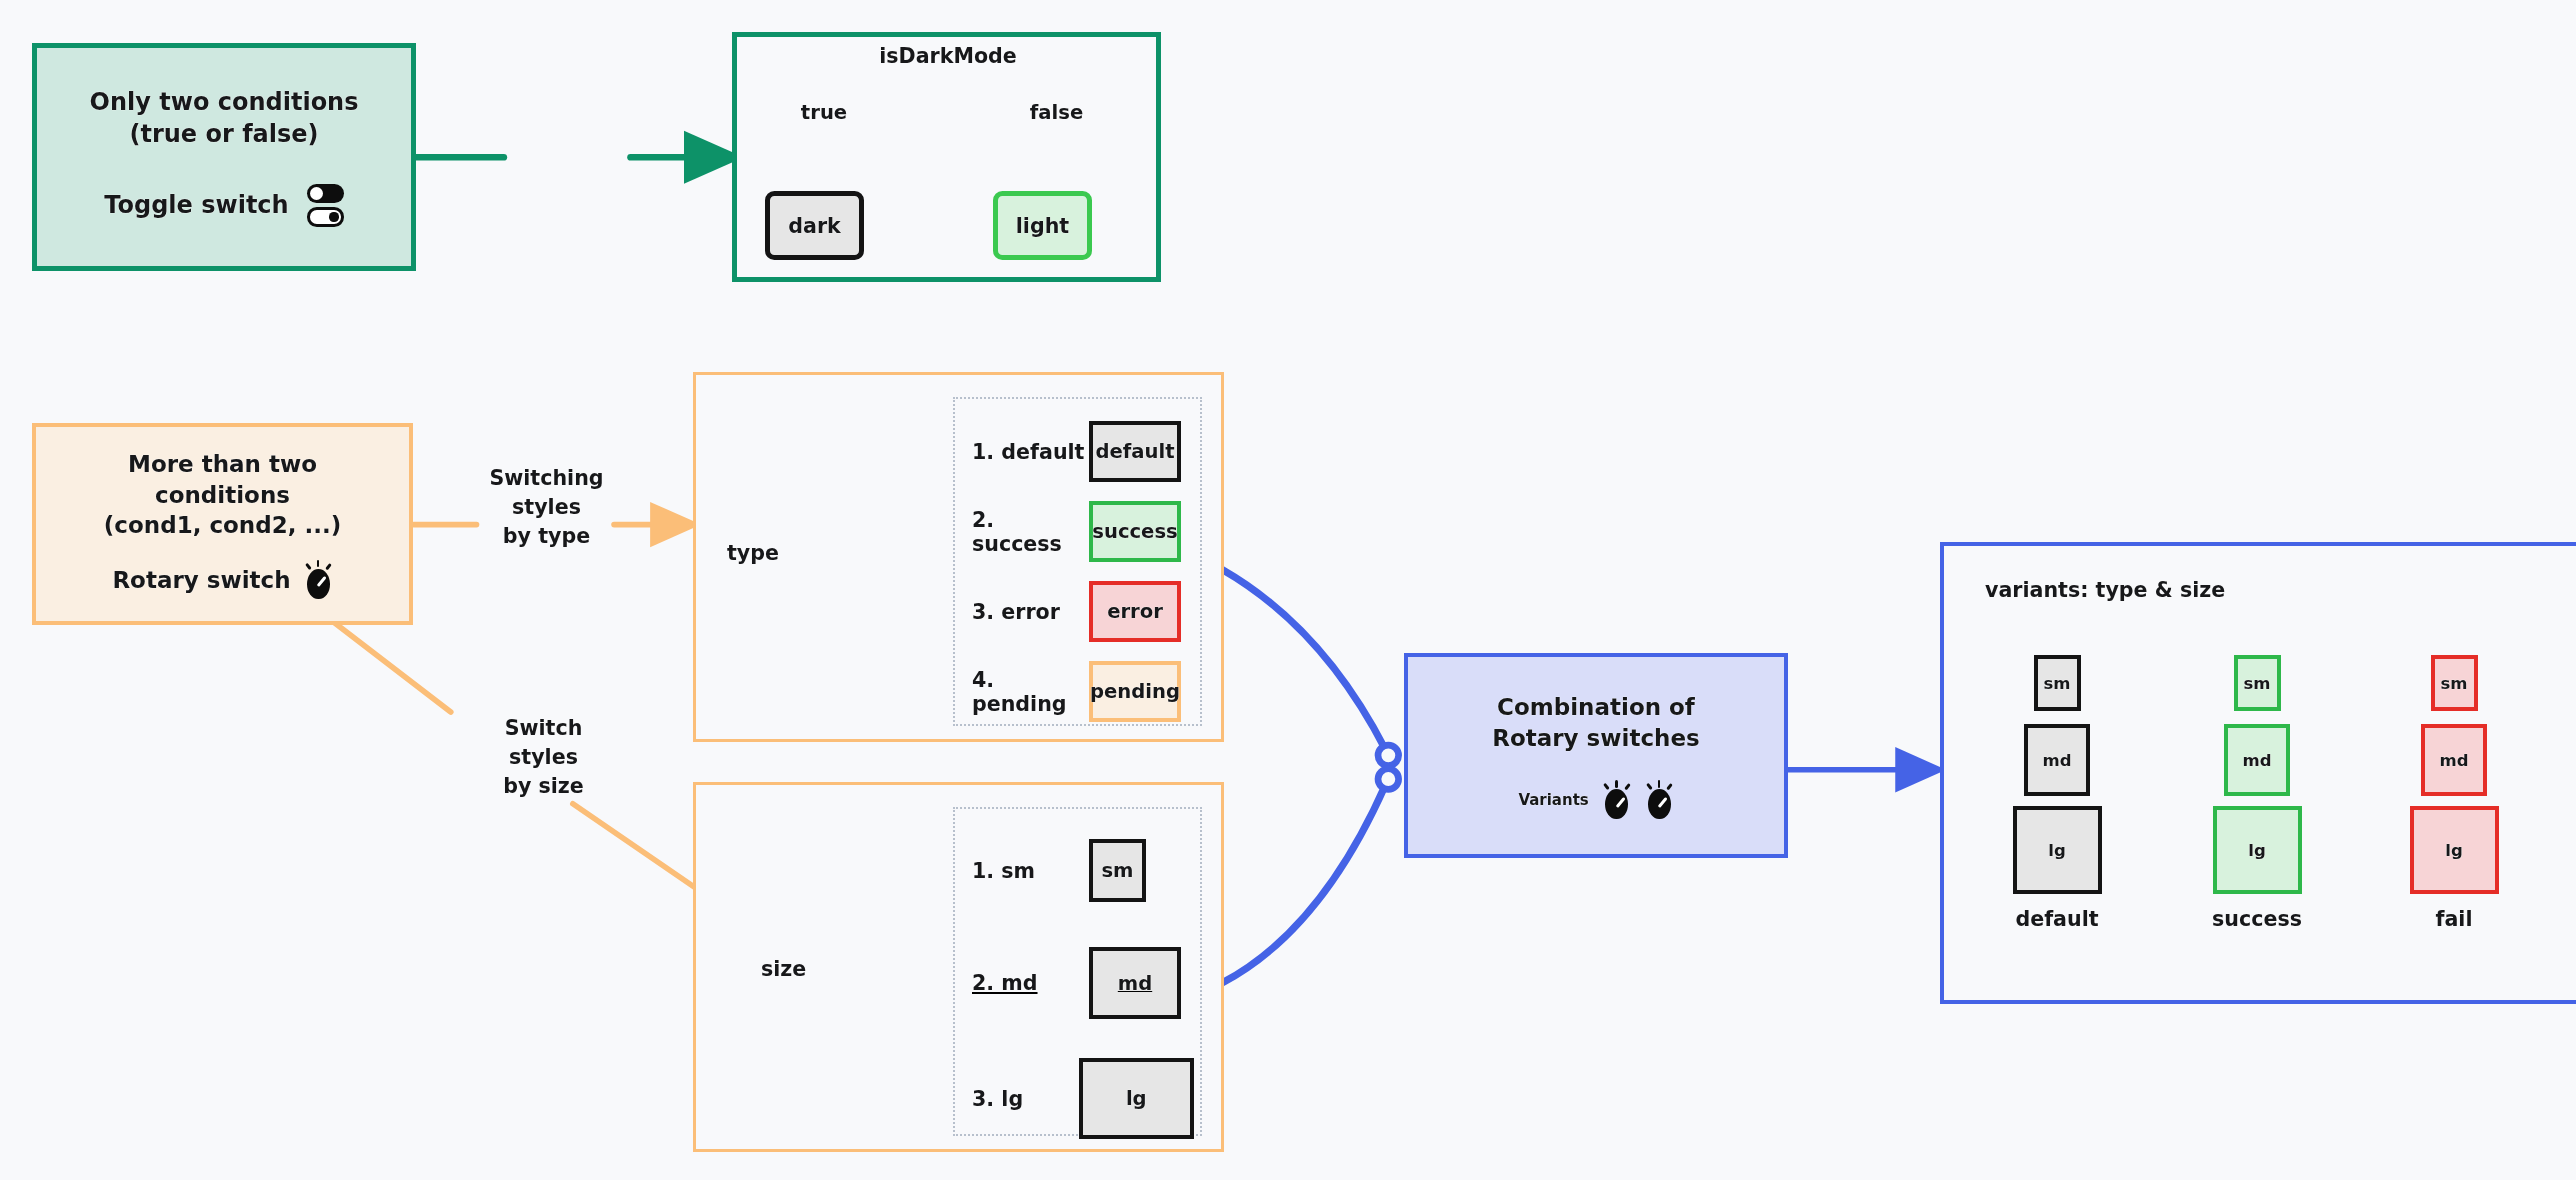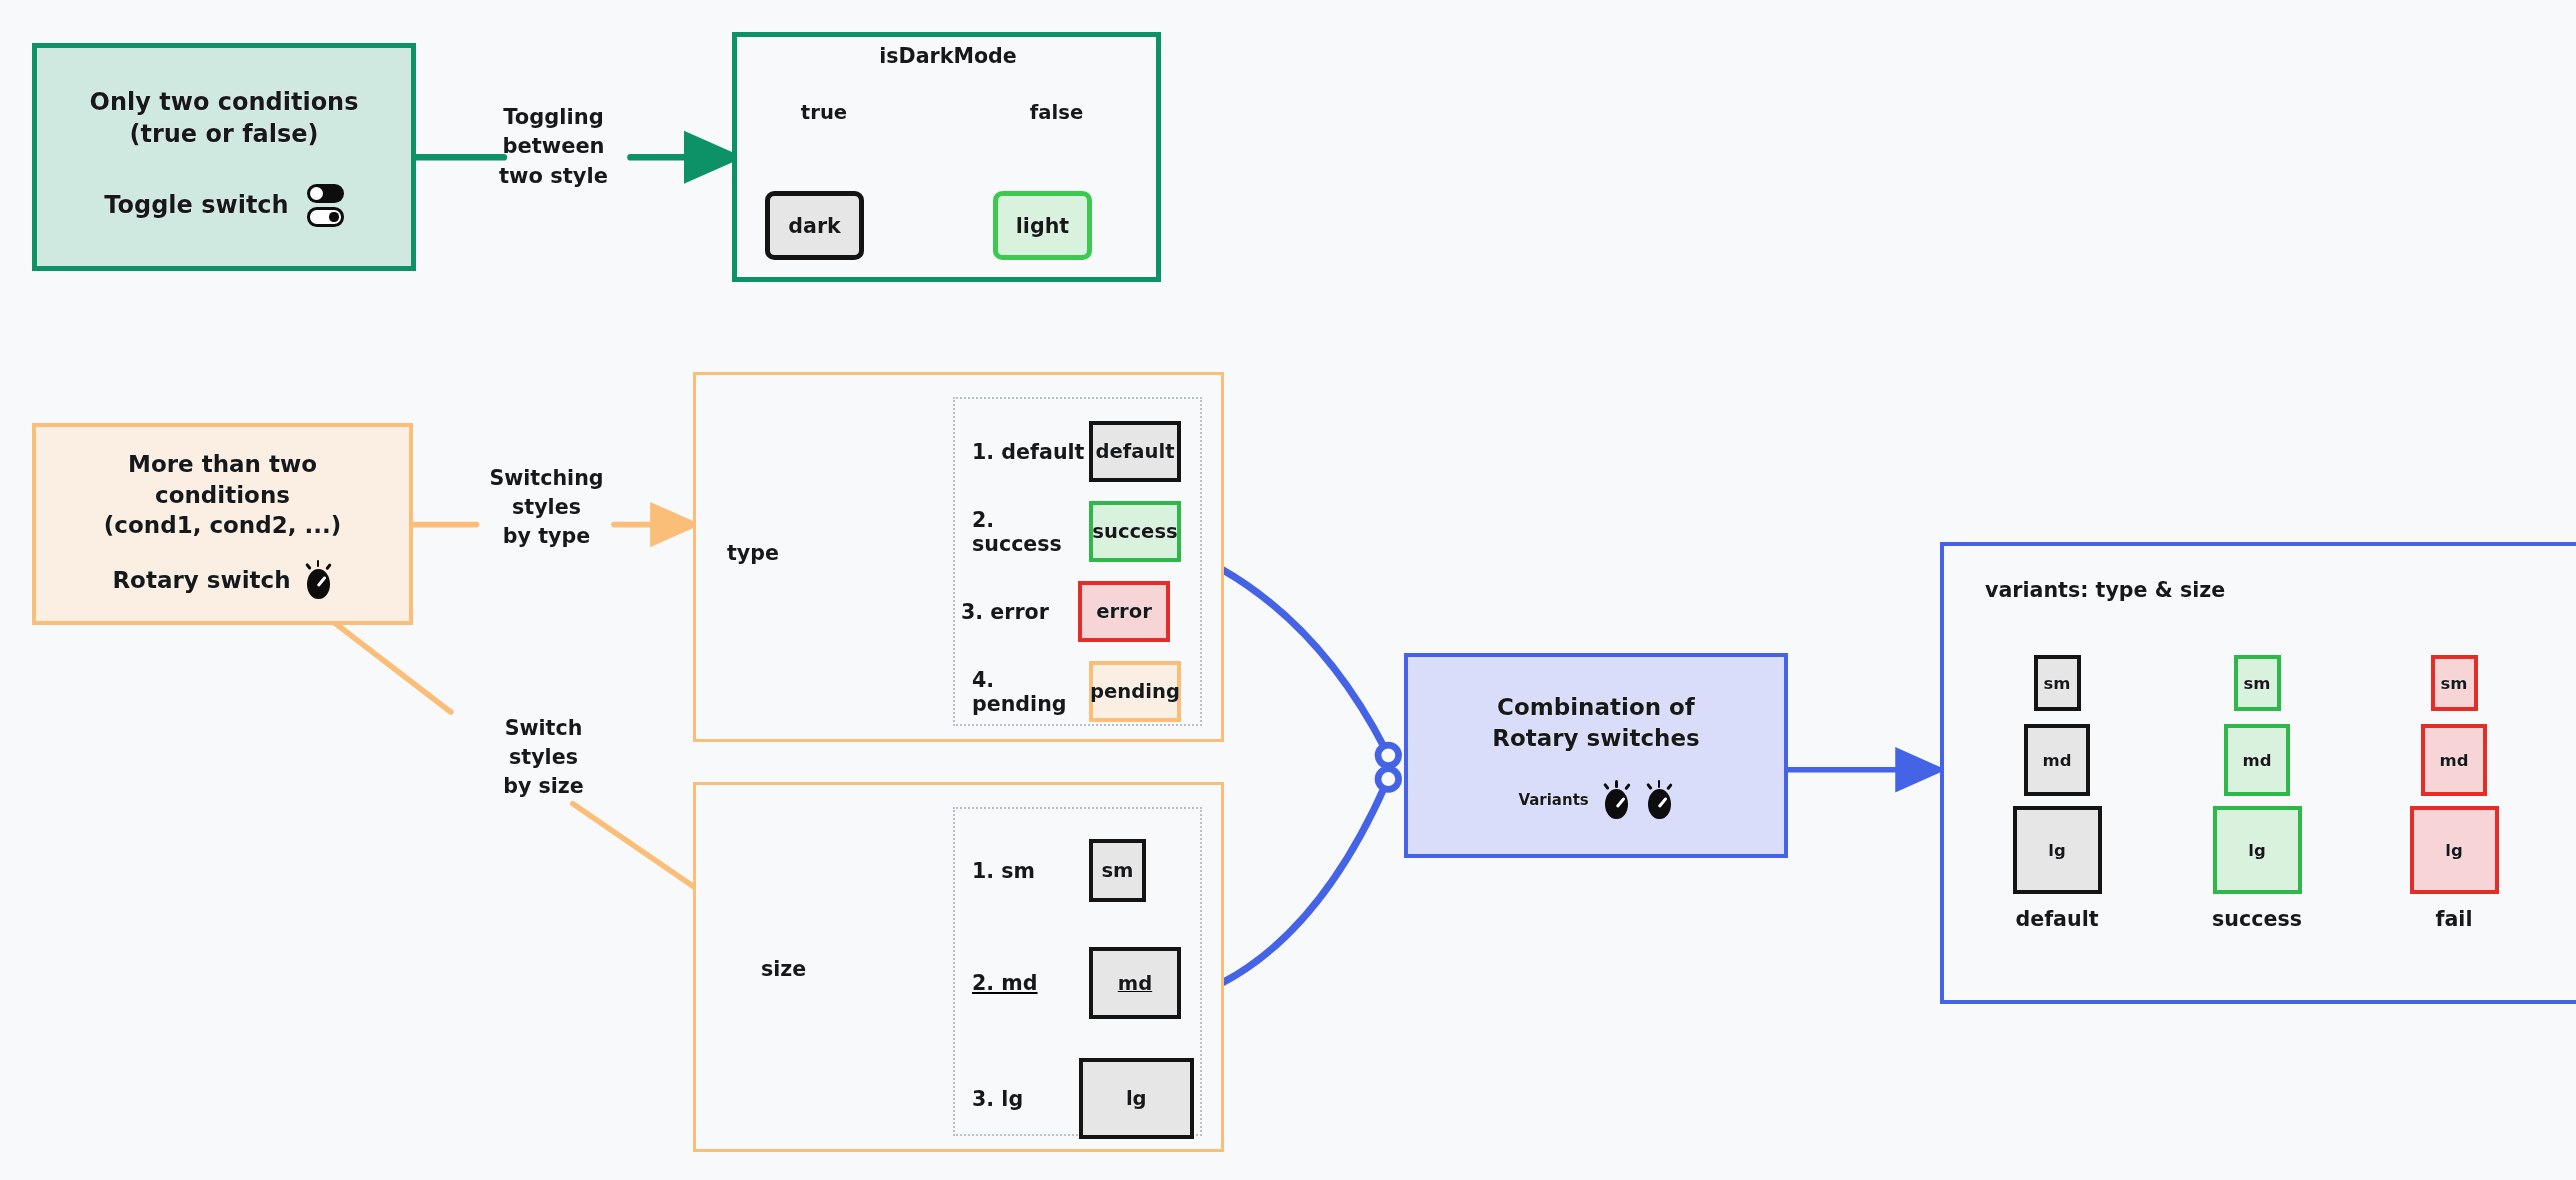--- a/index.html
+++ b/index.html
@@ -152,25 +152,20 @@
     <div class="txt line">(true or false)</div>
     <div class="toggle-row">
       <div class="txt toggle-label">Toggle switch</div>
       <div class="toggle-icon">
         <div class="tg on"></div>
         <div class="tg off"></div>
       </div>
     </div>
   </div>
 
-  <div style="position:absolute;left:479px;top:103px;width:149px;text-align:center;">
-    <div class="txt" style="font-size:21px;font-weight:700;line-height:1.4;">Toggling</div>
-    <div class="txt" style="font-size:21px;font-weight:700;line-height:1.4;">between</div>
-    <div class="txt" style="font-size:21px;font-weight:700;line-height:1.4;">two style</div>
-  </div>
 
   <div class="node" id="box-darkmode"></div>
   <div class="txt" id="lbl-isdarkmode">isDarkMode</div>
   <div class="txt" id="lbl-true">true</div>
   <div class="txt" id="lbl-false">false</div>
   <div class="chip txt" id="chip-dark">dark</div>
   <div class="chip txt" id="chip-light">light</div>
 
   <div class="node" id="box-more">
     <div class="txt line">More than two</div>
@@ -204,21 +199,21 @@
     <div class="inner"></div>
 
     <div class="opt-row" style="left:276px;top:46px;width:222px;">
       <span class="txt opt-num">1. default</span>
       <span class="txt opt-box" style="width:92px;height:61px;background:#e6e6e6;border:4.1px solid #141414;">default</span>
     </div>
     <div class="opt-row" style="left:276px;top:126px;width:222px;">
       <span class="txt opt-num">2. success</span>
       <span class="txt opt-box" style="width:92px;height:61px;background:#d8f2dd;border:4.1px solid #2eb84a;">success</span>
     </div>
-    <div class="opt-row" style="left:265px;top:206px;width:222px;">
+    <div class="opt-row" style="left:276px;top:206px;width:222px;">
       <span class="txt opt-num">3. error</span>
       <span class="txt opt-box" style="width:92px;height:61px;background:#f7d4d6;border:4.1px solid #e52d27;">error</span>
     </div>
     <div class="opt-row" style="left:276px;top:286px;width:222px;">
       <span class="txt opt-num">4. pending</span>
       <span class="txt opt-box" style="width:92px;height:61px;background:#faefe2;border:4.1px solid #fbbe78;">pending</span>
     </div>
   </div>
 
   <div class="node" id="grp-size">

